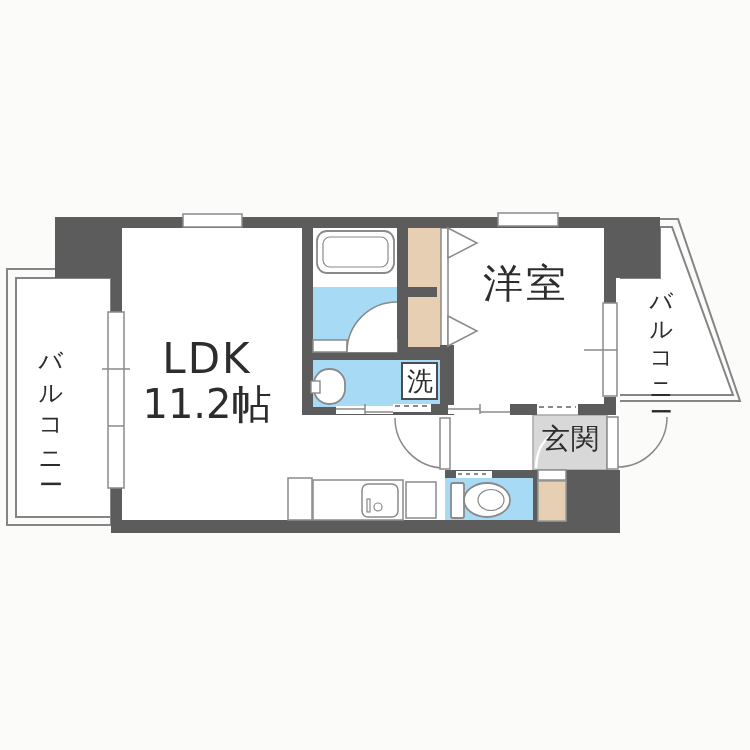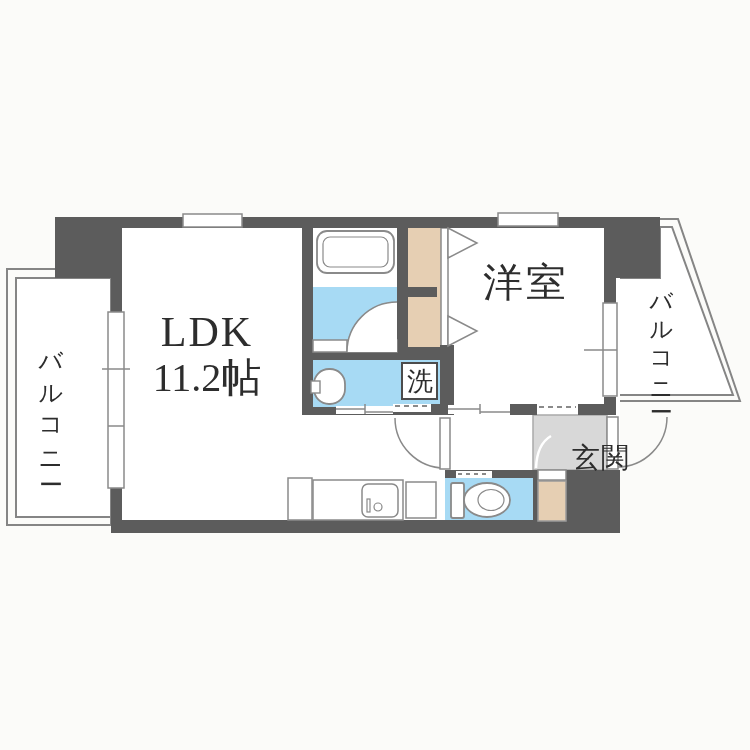--- a/index.html
+++ b/index.html
@@ -15,34 +15,34 @@
   }
   #plan-svg{position:absolute;left:0;top:0;}
   .label{
     position:absolute;
     color:var(--c-text,#2d2d2d);
     white-space:nowrap;
     line-height:1.12;
     text-align:center;
     font-weight:500;
   }
-  .label .l1,.label .l2{display:block;font-family:Liberation Serif, serif;}
-  #ldk-label{left:118px;top:309px;width:178px;}
+  .label .l1,.label .l2{display:block;}
+  #ldk-label{left:118px;top:335px;width:178px;}
   #ldk-label .l1{font-size:42px;letter-spacing:2px;}
   #ldk-label .l2{font-size:40px;}
   #western-label{left:438px;top:261px;width:176px;}
   #western-label .l1{font-size:40px;letter-spacing:3px;}
   #western-label .l2{font-size:37px;}
   .vertical{
     writing-mode:vertical-rl;
     text-orientation:mixed;
   }
   #balcony-left-label{left:37px;top:324px;font-size:24px;letter-spacing:7px;height:165px;}
   #balcony-right-label{left:648px;top:265px;font-size:23px;letter-spacing:5px;height:150px;}
-  #entrance-label{left:533px;top:442px;width:76px;font-size:28px;letter-spacing:1px;padding-left:30px;}
+  #entrance-label{left:533px;top:423px;width:76px;font-size:28px;letter-spacing:1px;}
   #laundry-label{left:402px;top:367px;width:36px;font-size:26px;}
 </style>
 </head>
 <body>
 
 <div id="stage">
   <svg id="plan-svg" width="750" height="750" viewBox="0 0 750 750">
 
     <g>
       <rect x="7" y="269" width="104" height="256" fill="none" style="stroke:var(--c-line)" stroke-width="2"></rect>

